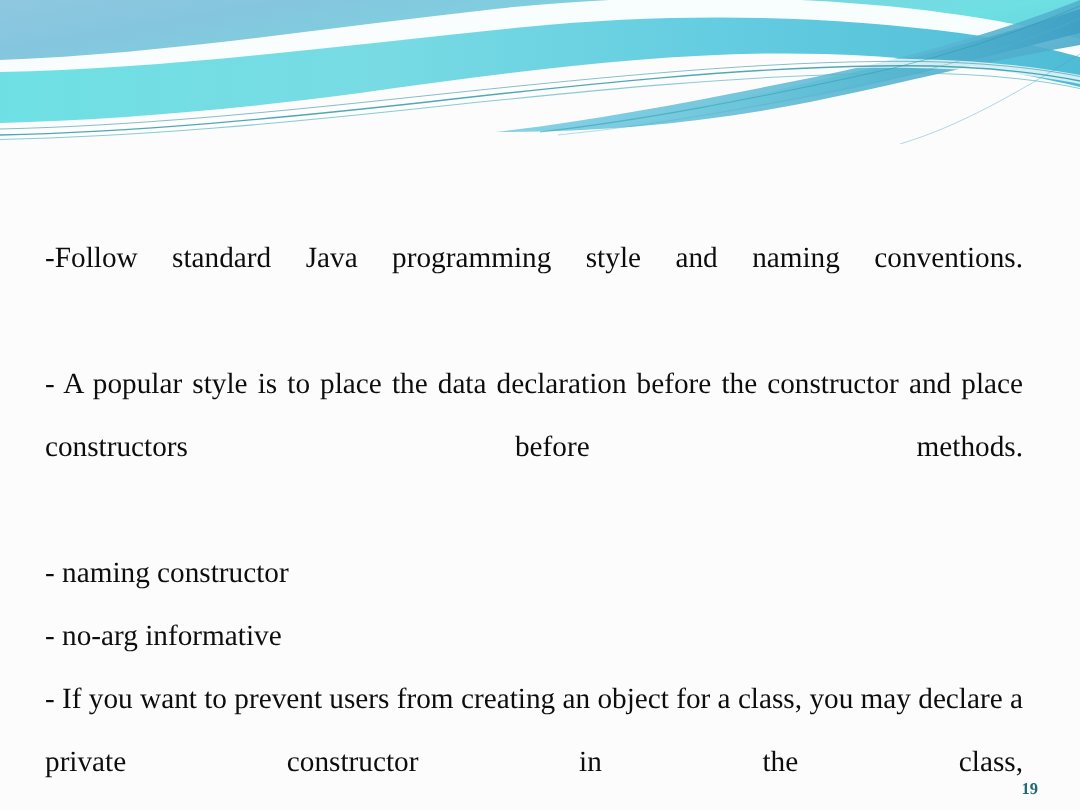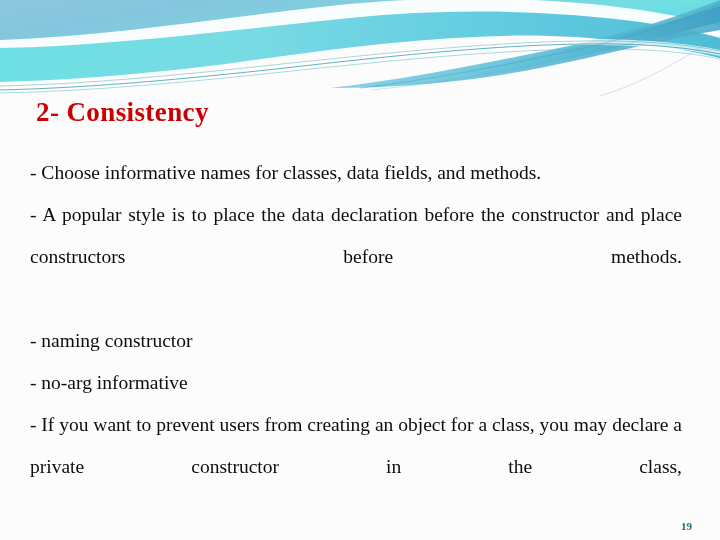--- a/index.html
+++ b/index.html
@@ -132,24 +132,23 @@
 
       <path d="M0,90 C90,88 185,79 285,68 C390,56 495,45 585,44 C645,43 690,48 720,54" fill="none" stroke="#2f9aa8" stroke-width="0.9" opacity="0.85"></path>
       <path d="M0,93 C95,91 190,82 292,71 C396,60 498,50 588,49 C648,48 692,53 720,59" fill="none" stroke="#5ab6c2" stroke-width="0.7" opacity="0.7"></path>
       <path d="M0,86 C88,84 180,75 282,64 C386,53 492,42 584,41 C644,40 690,45 720,51" fill="none" stroke="#1f8a9b" stroke-width="0.6" opacity="0.6"></path>
       <path d="M360,88 C430,80 500,66 566,52 C624,40 678,22 720,4" fill="none" stroke="#2f9aa8" stroke-width="0.7" opacity="0.55"></path>
       <path d="M372,90 C442,83 512,70 578,56 C634,44 684,28 720,12" fill="none" stroke="#56b2c5" stroke-width="0.6" opacity="0.5"></path>
       <path d="M600,96 C640,84 678,62 720,36" fill="none" stroke="#3f9fc4" stroke-width="0.6" opacity="0.45"></path>
     </svg>
   </div>
 
-  <div class="slide-title">2- Consistency</div>
 
   <div class="body-block">
-    <p class="para plain">- Choose informative names for classes, data fields, and methods.</p>
+    <p class="para justify-full">-Follow standard Java programming style and naming conventions.</p>
     <p class="para justify-full">- A popular style is to place the data declaration before the constructor and place constructors before methods.</p>
     <p class="para plain">- naming constructor</p>
     <p class="para plain">- no-arg informative</p>
     <p class="para justify-full">- If you want to prevent users from creating an object for a class, you may declare a private constructor in the class,</p>
   </div>
 
   <div class="page-number">19</div>
 
 </div>
 

